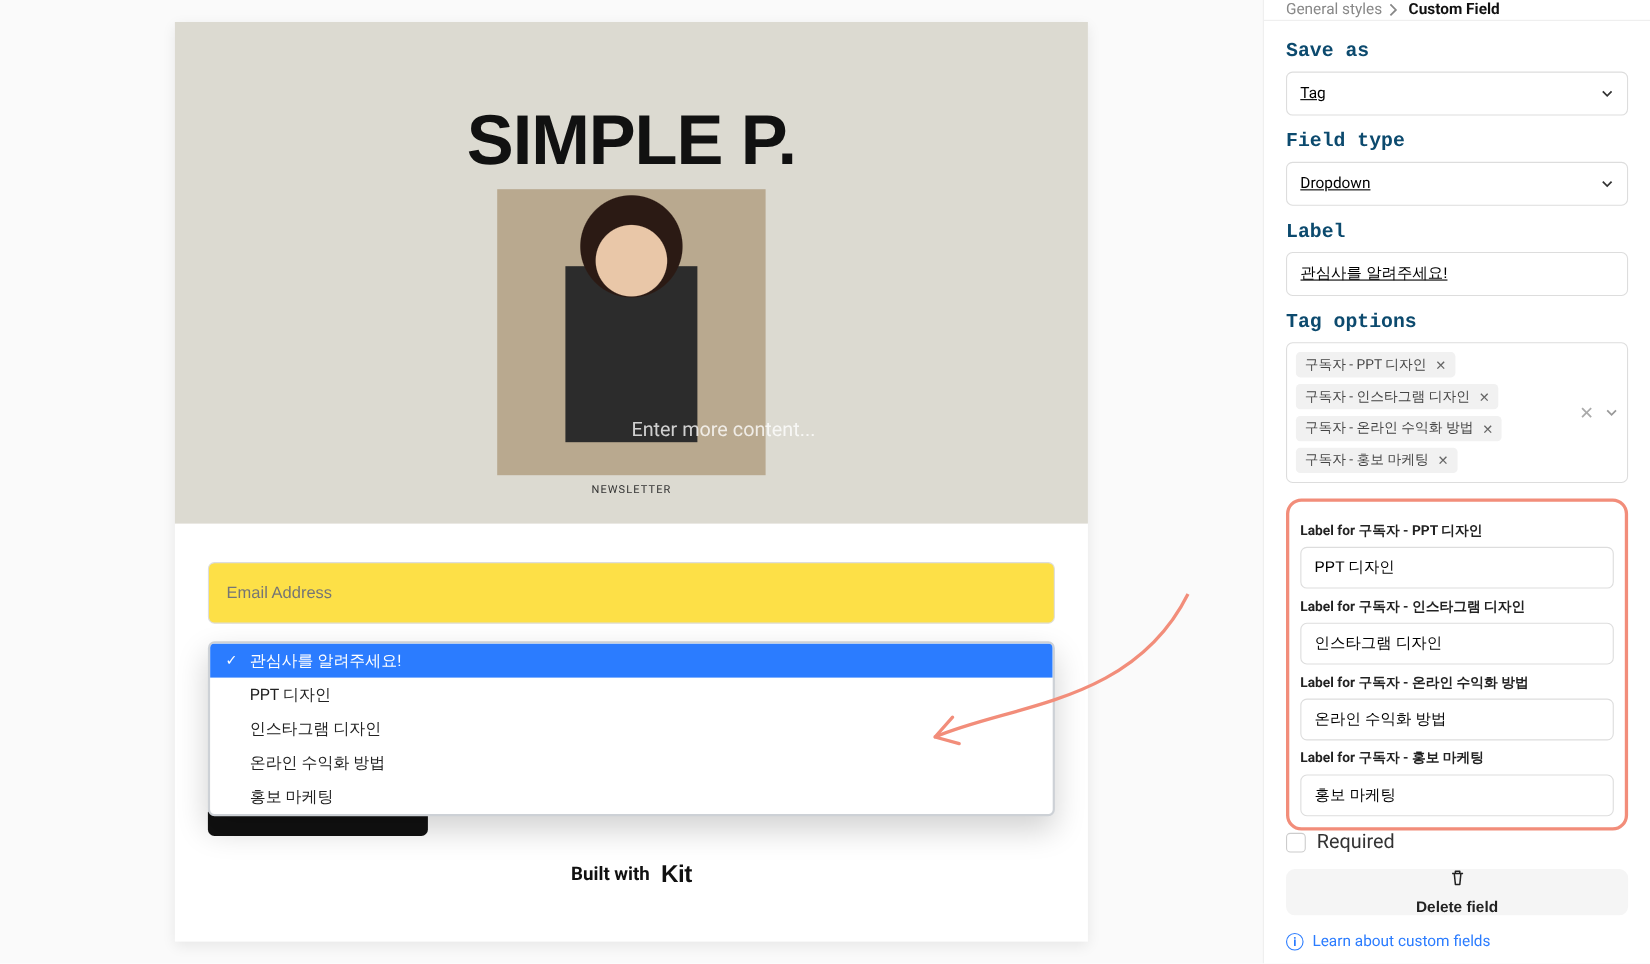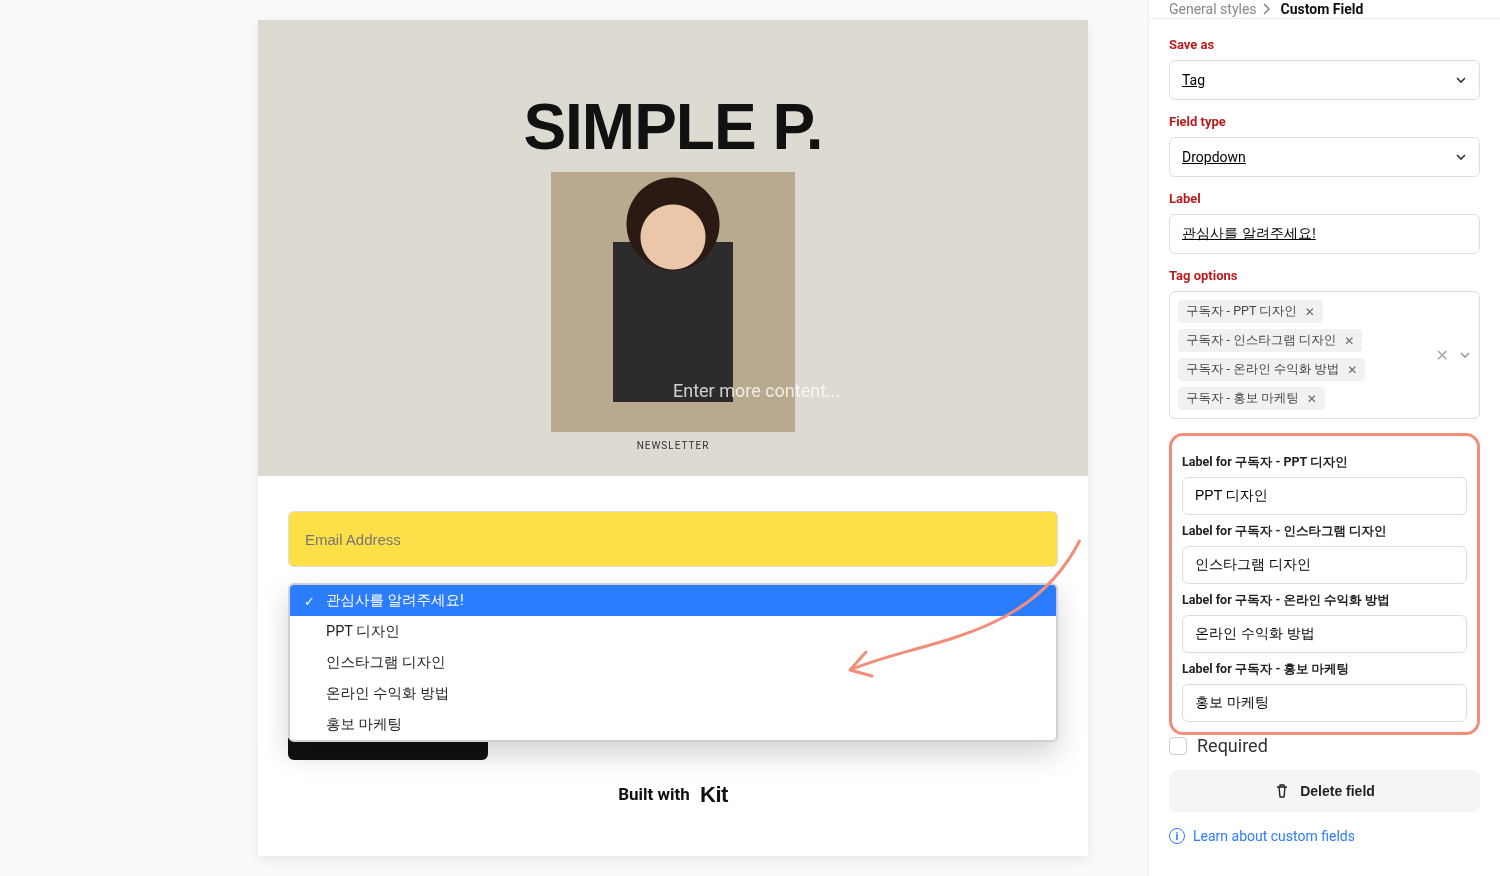--- a/index.html
+++ b/index.html
@@ -8,21 +8,21 @@
     background: #fafafa;
     width: 1500px;
     height: 876px;
     overflow: hidden;
     display: flex;
   }
   .main-area {
     flex: 1;
     padding: 20px 60px;
     display: flex;
-    justify-content: flex-end;
+    justify-content: center;
   }
   .preview-card {
     width: 830px;
     background: #fff;
     box-shadow: 0 4px 12px rgba(0,0,0,0.08);
     display: flex;
     flex-direction: column;
   }
   .hero {
     background: #dcdad1;
@@ -160,21 +160,21 @@
     padding: 1px 20px;
     border-bottom: 1px solid #eee;
   }
   .crumb-prev { color:#888; font-size:14px; cursor:pointer; display:flex; align-items:center; gap:6px;}
   .crumb-current { color:#111; font-size:14px; font-weight:700; }
   .panel-scroll {
     flex:1;
     overflow-y:auto;
     padding: 18px 20px 20px;
   }
-  .field-label { font-size:13px; font-weight:700; color:#b91c1c; margin-bottom:8px; margin-top:14px; }
+  .field-label { font-size:18px; font-weight:700; color:#0c4a6e; margin-bottom:8px; margin-top:14px;font-family:Liberation Mono, monospace; }
   .field-label:first-child { margin-top:0; }
   .select-box, .text-input {
     width:100%;
     height:40px;
     border:1px solid #ddd;
     border-radius:6px;
     padding:5px 12px;
     font-size:14px;
     background:#fff;
     display:flex;
@@ -234,20 +234,21 @@
     border:none;
     border-radius:8px;
     display:flex;
     align-items:center;
     justify-content:center;
     gap:10px;
     font-size:14px;
     font-weight:600;
     color:#222;
     cursor:pointer;
+    flex-direction:column;
   }
   .learn-link {
     display:flex; align-items:center; gap:8px;
     margin-top:16px; font-size:14px; color:#2b7cff;
     cursor:pointer;
   }
   .info-icon {
     width:16px; height:16px; border:1.5px solid #2b7cff; border-radius:50%;
     display:flex; align-items:center; justify-content:center;
     font-size:11px; color:#2b7cff; font-weight:700;

